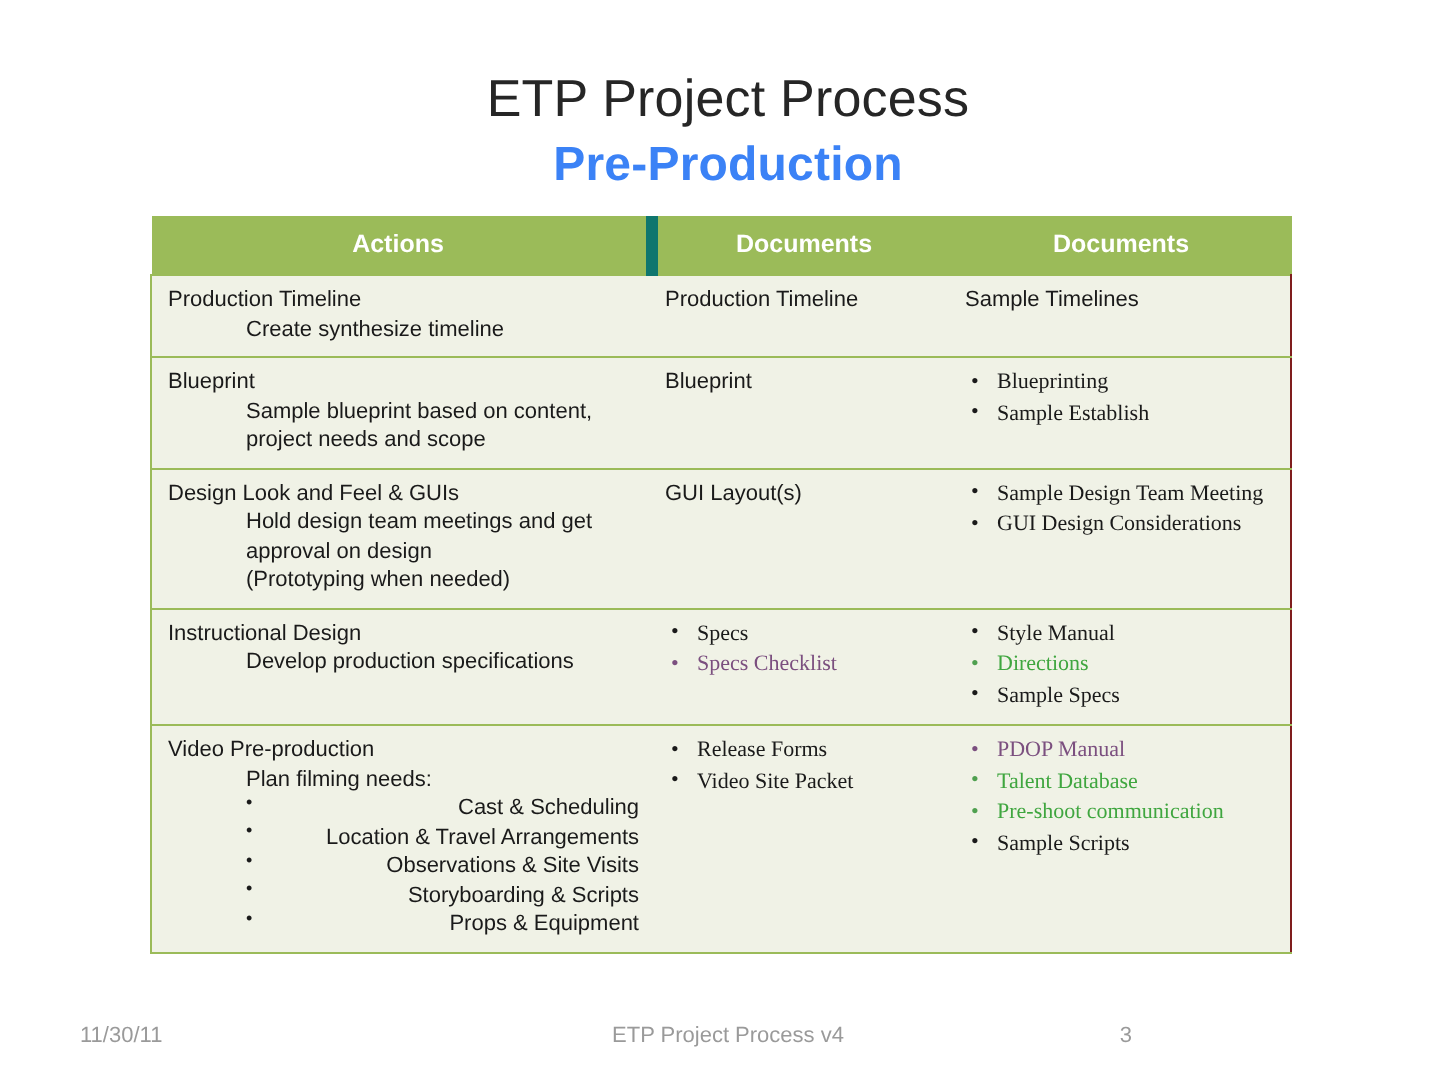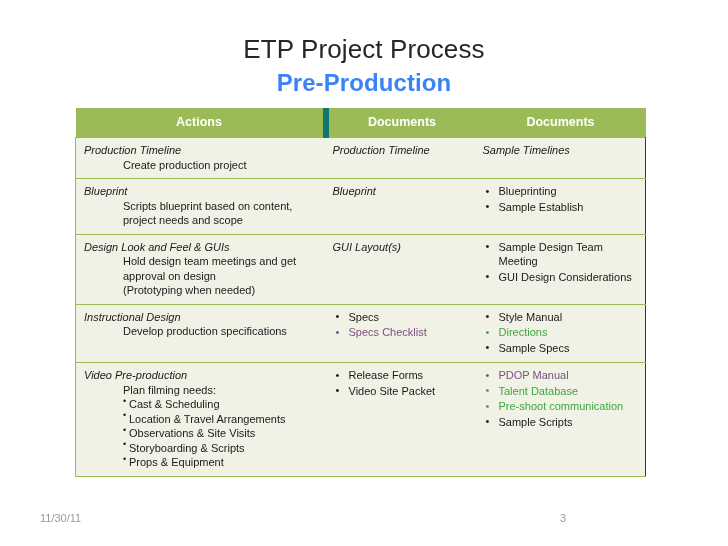--- a/index.html
+++ b/index.html
@@ -90,48 +90,49 @@
   tbody tr td:first-child { border-left: 1px solid #9BBB59; padding-left: 8px;}
   tbody tr td:last-child  { border-right: 1px solid #7f1d1d; }
 
   tbody td.col-docs { padding-left: 7px; }
   tbody td.col-res  { padding-left: 7px; }
 
   
   .lvl1 {
     margin: 0;
     padding: 0;
-    font-style: italic;
   }
   .lvl2 {
     margin: 0;
     padding-left: 39px;
   }
   .tight-list {
     margin: 0;
     padding-left: 39px;
   }
   .tight-item {
     position: relative;
     padding-left: 6px;
     line-height: 14.5px;
+    text-align: right;
   }
   .tight-item::before {
     content: "\2022";
     position: absolute;
     left: 0;
     top: -3.5px;
     font-size: 9px;
     color: #1a1a1a;
   }
 
   ul.dotlist {
     margin: 0;
     padding: 0;
     list-style: none;
+    font-family: Liberation Serif, serif;
   }
   ul.dotlist > li {
     position: relative;
     padding-left: 16px;
     line-height: 14.5px;
     margin-bottom: 1px;
   }
   ul.dotlist > li::before {
     content: "\2022";
     position: absolute;
@@ -194,33 +195,33 @@
         <tr>
           <th>Actions</th>
           <th class="sep-left">Documents</th>
           <th>Documents</th>
         </tr>
       </thead>
       <tbody id="matrix-body">
           <tr>
             <td class="col-actions">
               <div class="lvl1">Production Timeline</div>
-              <div class="lvl2">Create production project</div>
+              <div class="lvl2">Create synthesize timeline</div>
             </td>
             <td class="col-docs">
               <div class="lvl1">Production Timeline</div>
             </td>
             <td class="col-res">
               <div class="lvl1">Sample Timelines</div>
             </td>
           </tr>
           <tr>
             <td class="col-actions">
               <div class="lvl1">Blueprint</div>
-              <div class="lvl2">Scripts blueprint based on content, project needs and scope</div>
+              <div class="lvl2">Sample blueprint based on content, project needs and scope</div>
             </td>
             <td class="col-docs">
               <div class="lvl1">Blueprint</div>
             </td>
             <td class="col-res">
               <ul class="dotlist">
                 <li class="plain"><span>Blueprinting</span></li>
                 <li class="plain"><span>Sample Establish</span></li>
               </ul>
             </td>
@@ -286,16 +287,17 @@
                 <li class="plain"><span>Sample Scripts</span></li>
               </ul>
             </td>
           </tr>
         </tbody>
     </table>
   </div>
 
   <div class="footer">
     <span class="foot-date">11/30/11</span>
+    <span class="foot-center">ETP Project Process v4</span>
     <span class="foot-page">3</span>
   </div>
 
 </div>
 
 </body></html>

